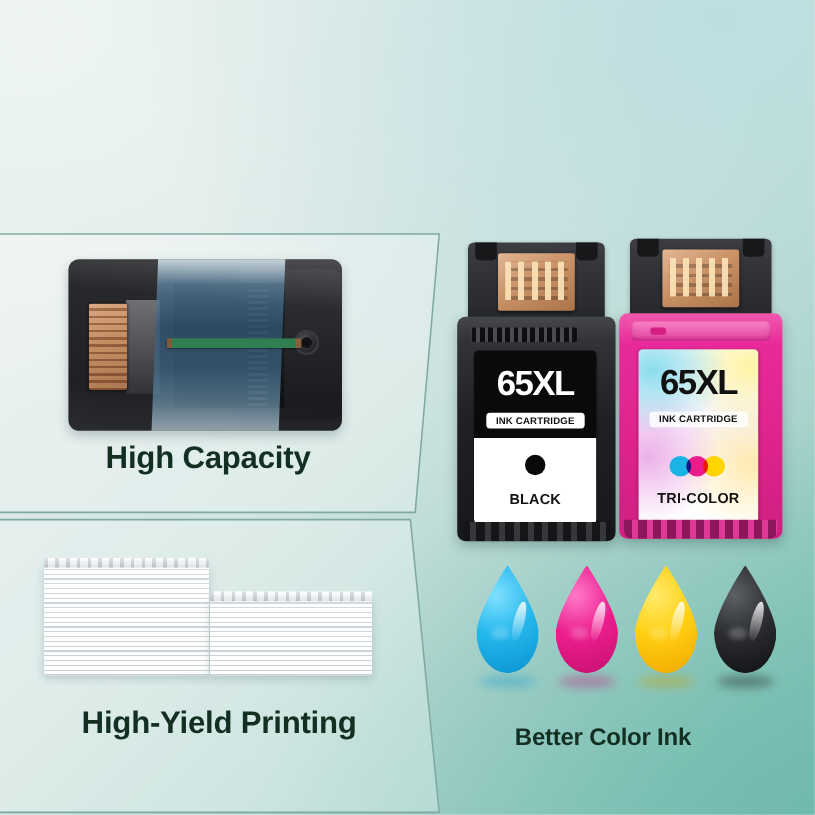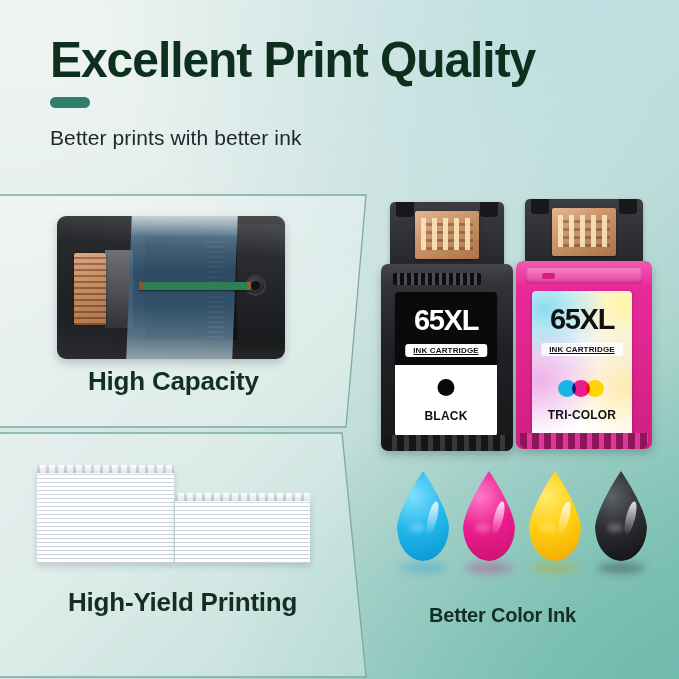--- a/index.html
+++ b/index.html
@@ -201,21 +201,21 @@
   }
   .model{
     position:absolute;left:0;right:0;top:12px;text-align:center;
     font-size:29px;font-weight:700;letter-spacing:-1.3px;
   }
   #label-black .model{color:#ffffff;}
   #label-color .model{color:#111111;}
   .ink-cart-pill{
     position:absolute;left:50%;transform:translateX(-50%);top:52px;
     padding:2px 8px;border-radius:3px;background:#ffffff;
-    font-size:8px;font-weight:700;letter-spacing:.15px;color:#111;white-space:nowrap;text-decoration:underline;
+    font-size:8px;font-weight:700;letter-spacing:.15px;color:#111;white-space:nowrap;
   }
   #label-color .ink-cart-pill{background:rgba(255,255,255,.82);}
   .label-lower{
     position:absolute;left:0;right:0;bottom:0;height:72px;
     background:#ffffff;border-radius:0 0 4px 4px;
   }
   #label-color .label-lower{background:transparent;}
   .black-dot{
     position:absolute;left:50%;transform:translateX(-50%);top:14px;
     width:17px;height:17px;border-radius:50%;background:#0a0a0a;
@@ -271,25 +271,20 @@
   #label-bright-color{
     position:absolute;left:429px;top:604px;z-index:5;
     font-size:20px;font-weight:700;color:#132f22;letter-spacing:-.2px;white-space:nowrap;
   }
 </style>
 </head>
 <body>
 
 <div id="stage">
 
-  <div class="header">
-    <div class="title">Excellent Print Quality</div>
-    <div class="accent-dash"></div>
-    <div class="subtitle">Better prints with better ink</div>
-  </div>
 
   <div class="panel" id="panel-top">
     <div class="edge">
       <svg viewBox="0 0 378 236" preserveAspectRatio="none">
         <polygon points="0,2 370,2 350,234 0,234" fill="rgba(255,255,255,0.30)" stroke="#7fa9a2" stroke-width="1.3"></polygon>
       </svg>
     </div>
   </div>
 
   <div id="cartridge-open">

